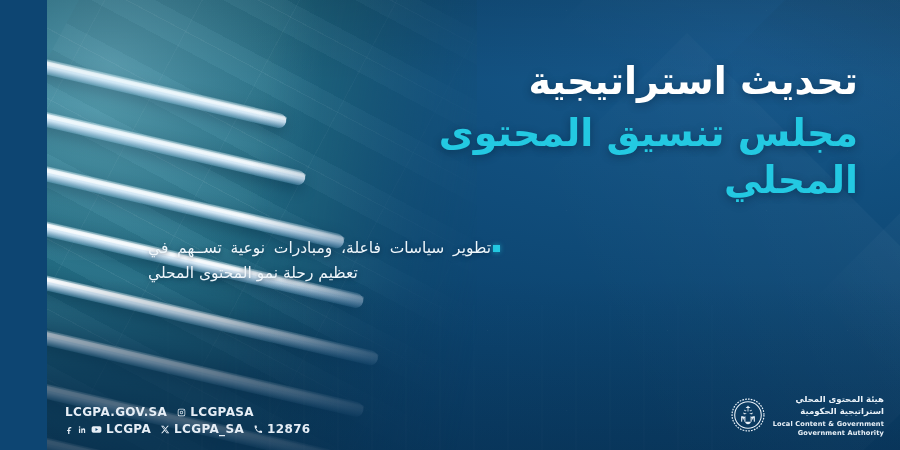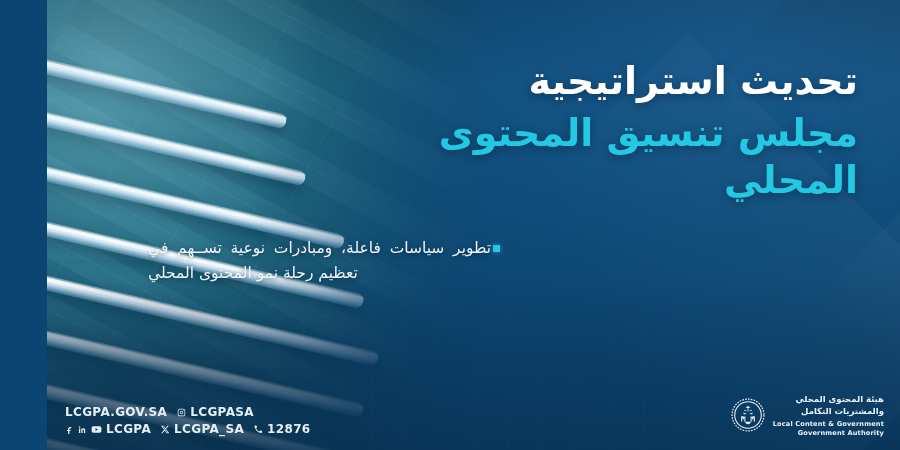--- a/index.html
+++ b/index.html
@@ -278,21 +278,21 @@
             </svg>
           </span>
           <span class="lbl">12876</span>
         </div>
       </div>
     </div>
 
     <div class="footer-right">
       <div class="fr-text">
         <div class="fr-ar1">هيئة المحتوى المحلي</div>
-        <div class="fr-ar2">والمشتريات التكامل</div>
+        <div class="fr-ar2">استراتيجية الحكومية</div>
         <div class="fr-en1">Local Content &amp; Government</div>
         <div class="fr-en2">Government Authority</div>
       </div>
       <div class="emblem">
         <svg viewBox="0 0 64 64" width="34" height="34">
           <circle cx="32" cy="32" r="30" fill="none" stroke="#eaf2f9" stroke-width="2.2" stroke-dasharray="3.2 2.2"></circle>
           <circle cx="32" cy="32" r="25" fill="none" stroke="#eaf2f9" stroke-width="2"></circle>
           <g fill="#eaf2f9">
             <path d="M32 14c.9 2.2 2.6 3.4 4.6 3.9-1.6.9-2.9 1.1-4.6.8-1.7.3-3 .1-4.6-.8 2-.5 3.7-1.7 4.6-3.9z"></path>
             <path d="M31.2 18.6h1.6v7h-1.6z"></path>

